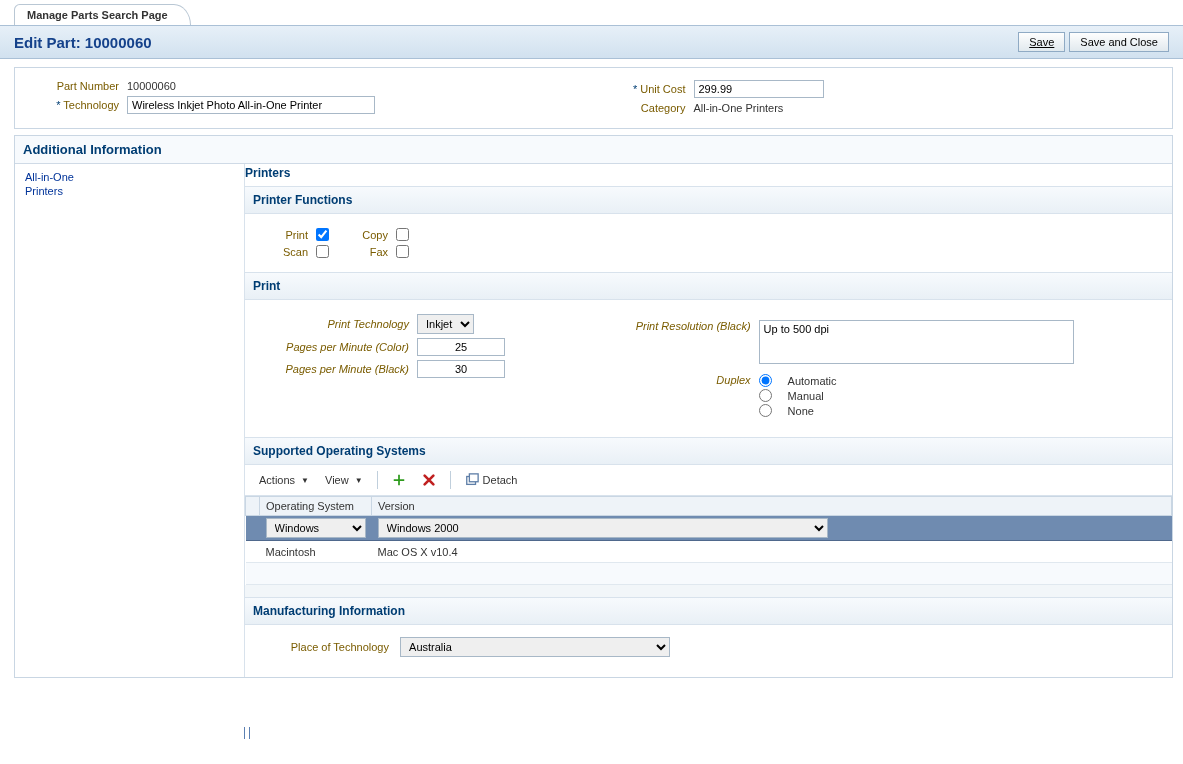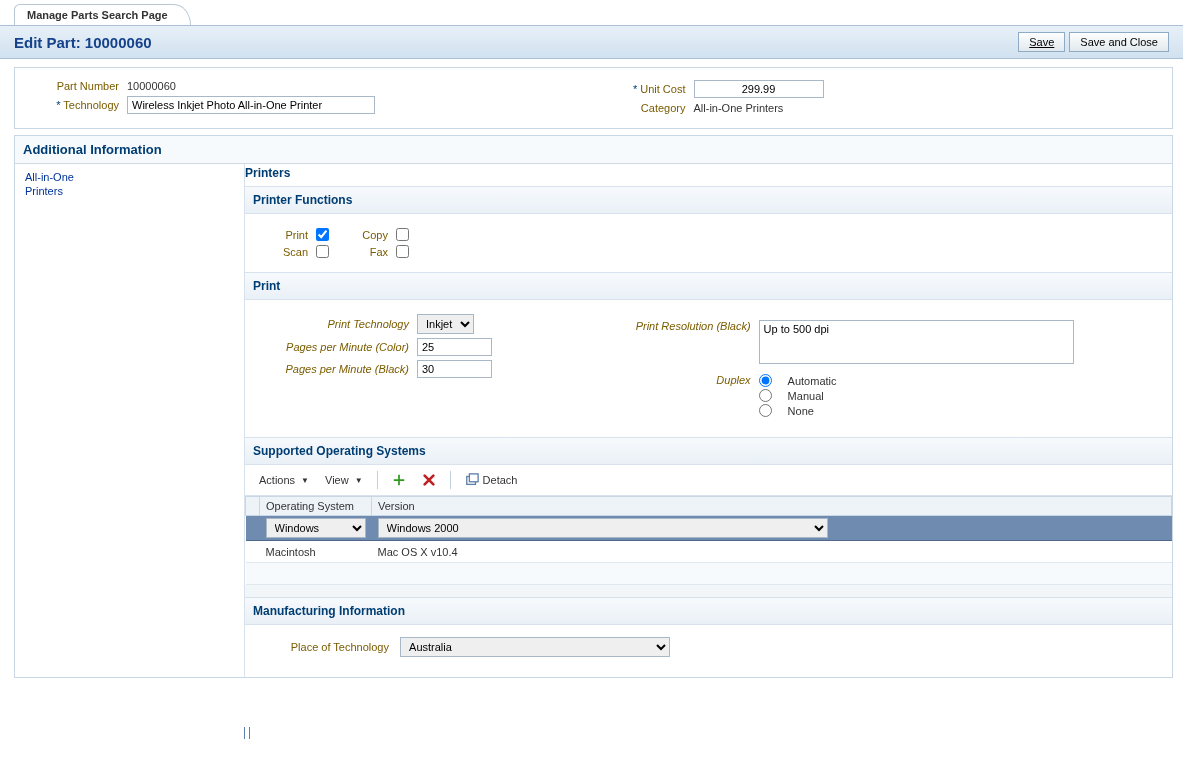--- a/index.html
+++ b/index.html
@@ -14,35 +14,35 @@
 .panel { border: 1px solid #c9d6e3; margin: 8px 10px 0 14px; background: #f2f6f9; }
 .section-header { color: #003d73; font-weight: bold; font-size: 13px; padding: 6px 8px; background: #f7fafd; border-bottom: 1px solid #cfdae6; }
 .basic-body { background: #fff; padding: 8px 12px 10px 12px; display: flex; }
 .field-col { flex: 0 0 50%; }
 .fld { display: flex; align-items: center; margin: 4px 0; }
 .fld label { width: 92px; text-align: right; color: #7a5c00; margin-right: 8px; font-size: 11px; }
 .fld .req::before { content: "* "; color: #003d73; }
 .fld .val { color: #333; }
 input[type="text"], select, textarea { border: 1px solid #a8b8c7; padding: 2px 4px; font-size: 11px; font-family: inherit; }
 .input-desc { width: 248px; }
-.input-cost { width: 130px; text-align: center; }
+.input-cost { width: 130px; text-align: left; }
 .add-body { display: flex; background: #fff; }
 .sidebar { width: 230px; padding: 6px 10px; border-right: 1px solid #d8e2ec; }
 .sidebar a { color: #003399; text-decoration: none; display: block; line-height: 14px; }
 .main { flex: 1; padding: 0; background:#f2f6f9; }
 .group-title { color: #003d73; font-weight: bold; font-size: 12px; padding: 6px 8px; background: linear-gradient(#f7fafd,#e9f0f6); border-top: 1px solid #d8e2ec; border-bottom: 1px solid #d8e2ec; }
 .group-body { padding: 10px 14px; background: #fff; }
 .cb-row { display: flex; gap: 20px; margin: 4px 0 4px 10px; align-items: center; }
 .cb-item { display: flex; align-items: center; gap: 4px; color: #7a5c00; width:60px; justify-content:flex-end;}
 .cb-item input { margin-left: 4px; }
 .print-grid { display: flex; background:#fff; padding:10px 14px 16px 14px; }
 .print-left { width: 38%; }
 .print-right { flex: 1; }
 .fld-wide label { width: 150px; font-style: italic; }
-.num-inp { width: 75px; text-align: left; }
+.num-inp { width: 88px; text-align: center; }
 .ta-res { width: 315px; height: 44px; resize: none; }
 .radio-grp { display: flex; flex-direction: column; gap: 2px; }
 .radio-item { display: flex; align-items: flex-end; gap: 16px; }
 .toolbar { display: flex; align-items: center; gap: 4px; padding: 6px 8px; background:#fff; border-bottom:1px solid #d8e2ec; }
 .tb-btn { display: flex; align-items: center; gap: 4px; background: none; border: none; padding: 2px 6px; cursor: pointer; color: #333; font-size:11px; }
 .tb-sep { width: 1px; height: 18px; background: #c0cfdc; margin: 0 4px; }
 .add-ico { width: 14px; height: 14px; display:inline-block; }
 .caret { font-size: 8px; margin-left: 2px; }
 table.os { width: 100%; border-collapse: collapse; background:#fff; }
 table.os th { text-align: left; font-weight: normal; background: #eef3f8; border: 1px solid #c9d6e3; padding: 3px 6px; }

